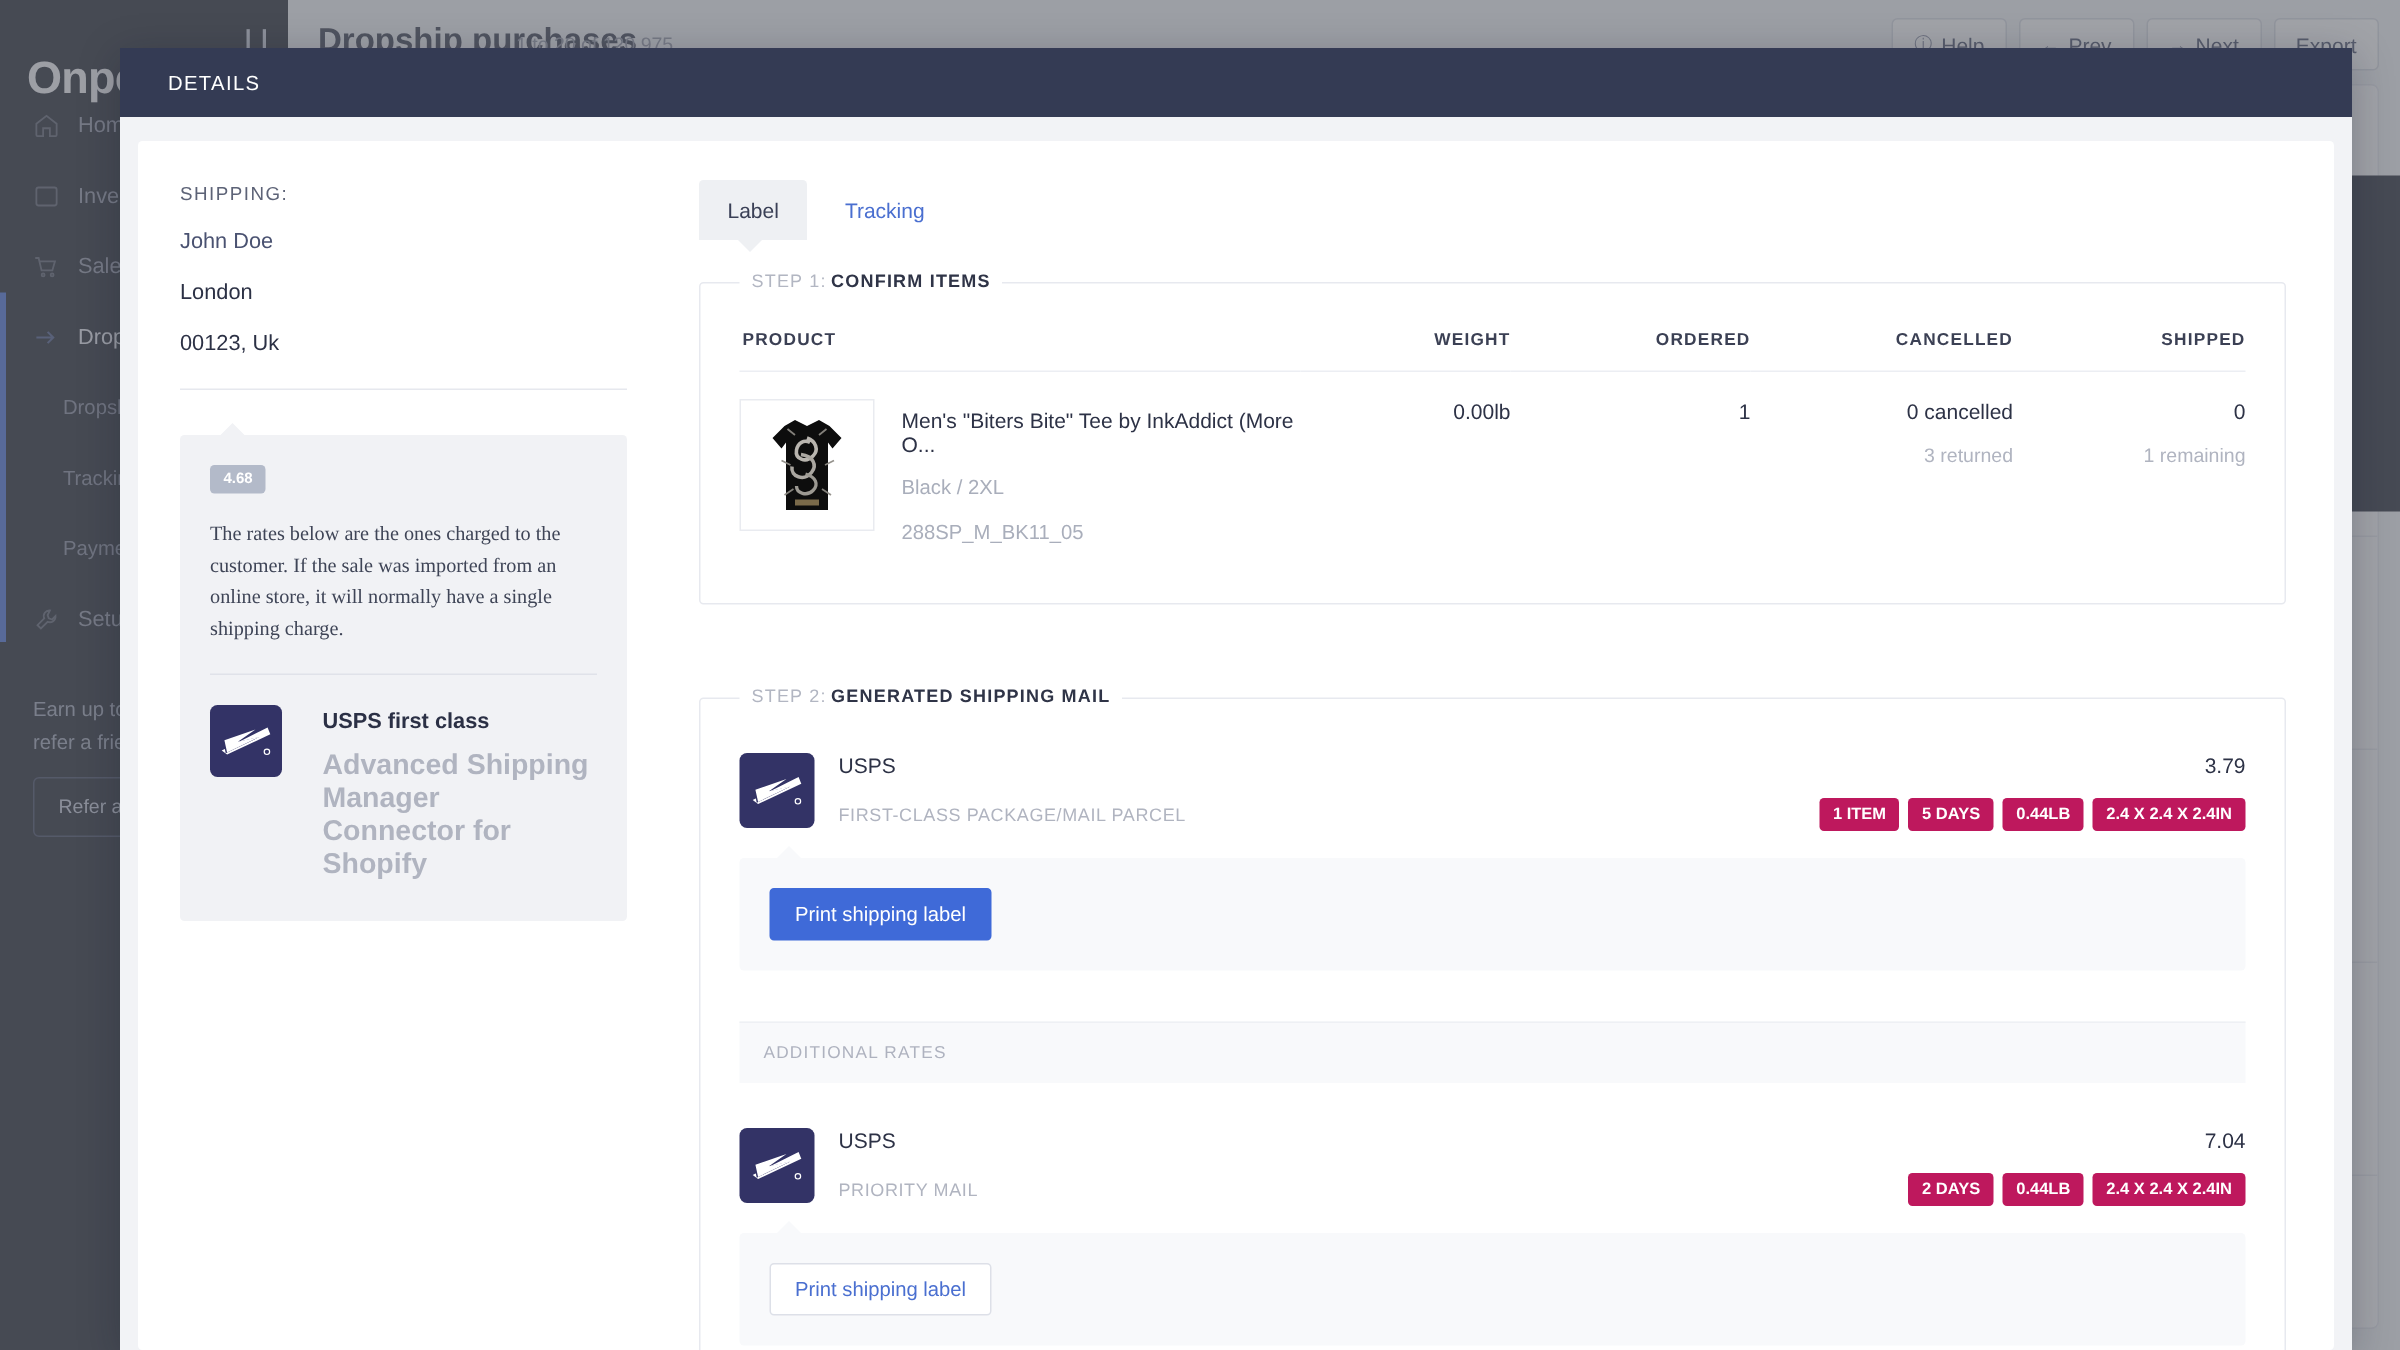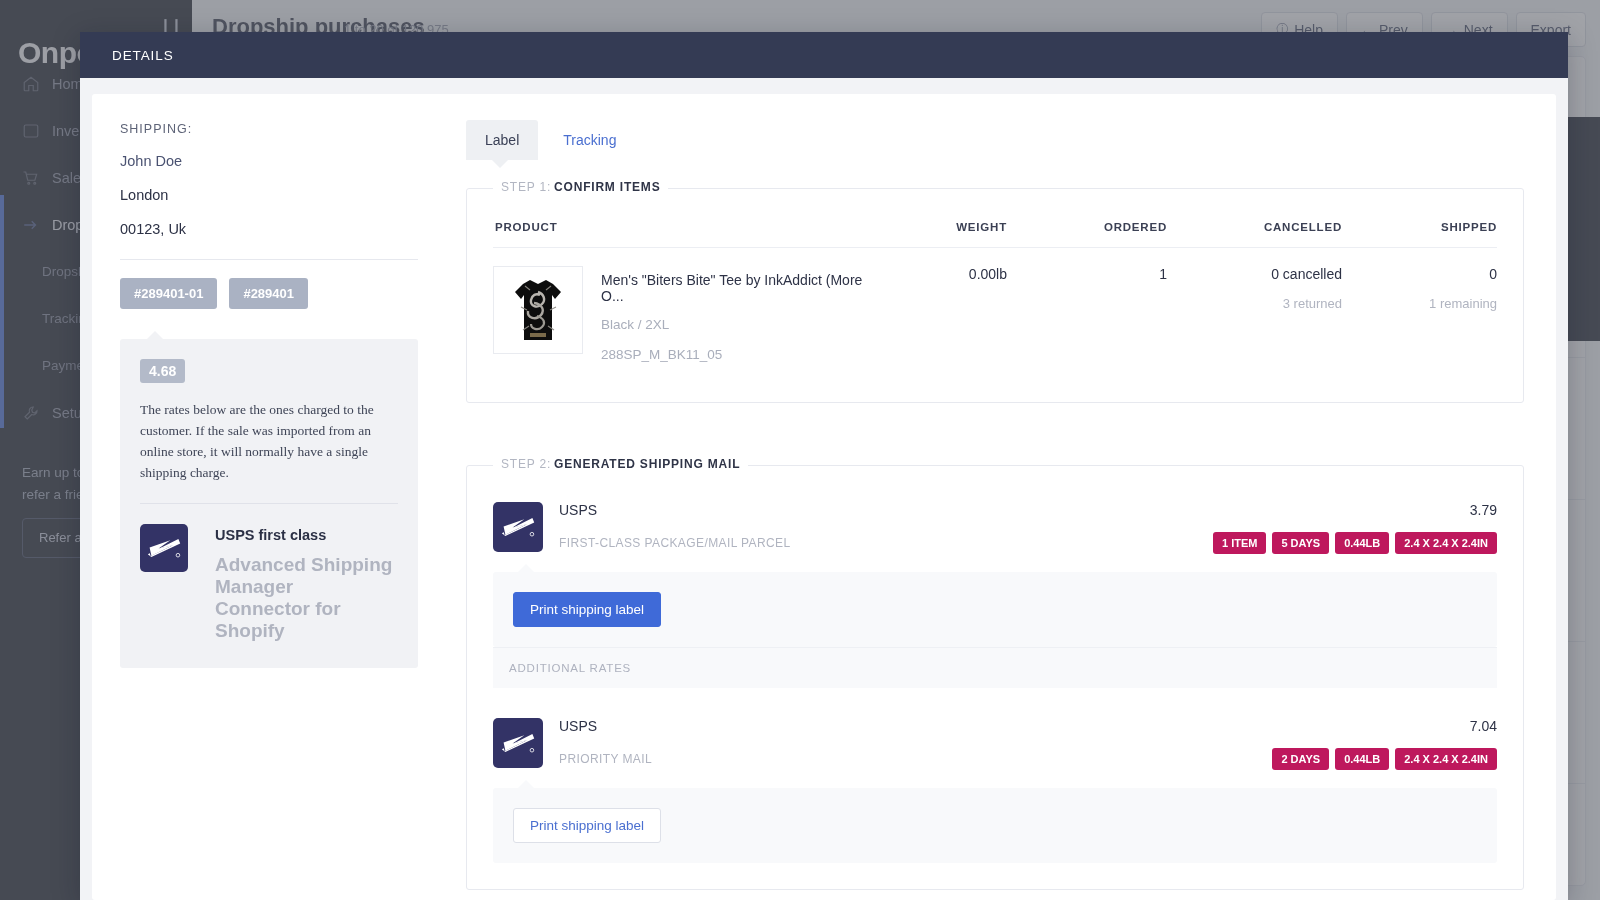--- a/index.html
+++ b/index.html
@@ -132,21 +132,21 @@
     content:""; position: absolute; top: -8px; left: 26px;
     border-left: 9px solid transparent; border-right: 9px solid transparent;
     border-bottom: 9px solid #f1f2f5;
   }
   .panel-head { display: flex; align-items: center; justify-content: space-between; }
   .panel-title {
     font-size: 12.5px; letter-spacing: .7px; color: #4c5266; text-transform: uppercase;
   }
   .panel-price {
     background: #b3bac9; color: #fff; border-radius: 3px;
-    padding: 4px 9px; font-size: 14px; font-weight: 600;
+    padding: 4px 9px; font-size: 10px; font-weight: 600;
   }
   .panel-text {
     margin-top: 16px; font-size: 13.5px; line-height: 21px; color: #3f4557; font-family: Liberation Serif, serif;
   }
   .panel-div { margin-top: 20px; height: 1px; background: #e0e2e9; }
   .carrier { margin-top: 20px; display: flex; gap: 27px; font-weight: bold; }
   .usps-logo {
     width: 48px; height: 48px; flex: none; border-radius: 5px;
     background: #333366; display: flex; align-items: center; justify-content: center;
   }
@@ -234,21 +234,21 @@
     display: inline-block; background: #3f6ad8; color: #fff;
     border: 1px solid #3f6ad8; border-radius: 3px;
     padding: 9px 16px; font-size: 13.5px;
   }
   .btn-outline {
     display: inline-block; background: #fff; color: #4a6fd0;
     border: 1px solid #dde0e8; border-radius: 3px;
     padding: 9px 16px; font-size: 13.5px;
   }
   .addl-bar {
-    background: #f8f9fb; border-top: 1px solid #eef0f4;
+    margin-top: 34px; background: #f8f9fb; border-top: 1px solid #eef0f4;
     padding: 14px 16px; font-size: 11.5px; letter-spacing: .8px; color: #aeb2bf;
     text-transform: uppercase;
   }
 </style>
 </head>
 <body>
 
 <div id="root">
 
   <div class="bg-app">
@@ -375,24 +375,20 @@
     <div class="modal-body">
       <div class="modal-inner">
 
         <div class="left-col">
           <div class="lbl-shipping">SHIPPING:</div>
           <div class="ship-name">John Doe</div>
           <div class="ship-city">London</div>
           <div class="ship-zip">00123, Uk</div>
           <div class="lc-divider"></div>
 
-          <div class="tag-row">
-            <span class="tag">#289401-01</span>
-            <span class="tag">#289401</span>
-          </div>
 
           <div class="panel">
             <div class="panel-head">
               <span class="panel-price">4.68</span>
             </div>
             <div class="panel-text">The rates below are the ones charged to the customer. If the sale was imported from an online store, it will normally have a single shipping charge.</div>
             <div class="panel-div"></div>
             <div class="carrier">
               <span class="usps-logo">
                 <svg width="36" height="24" viewBox="0 0 40 26">

